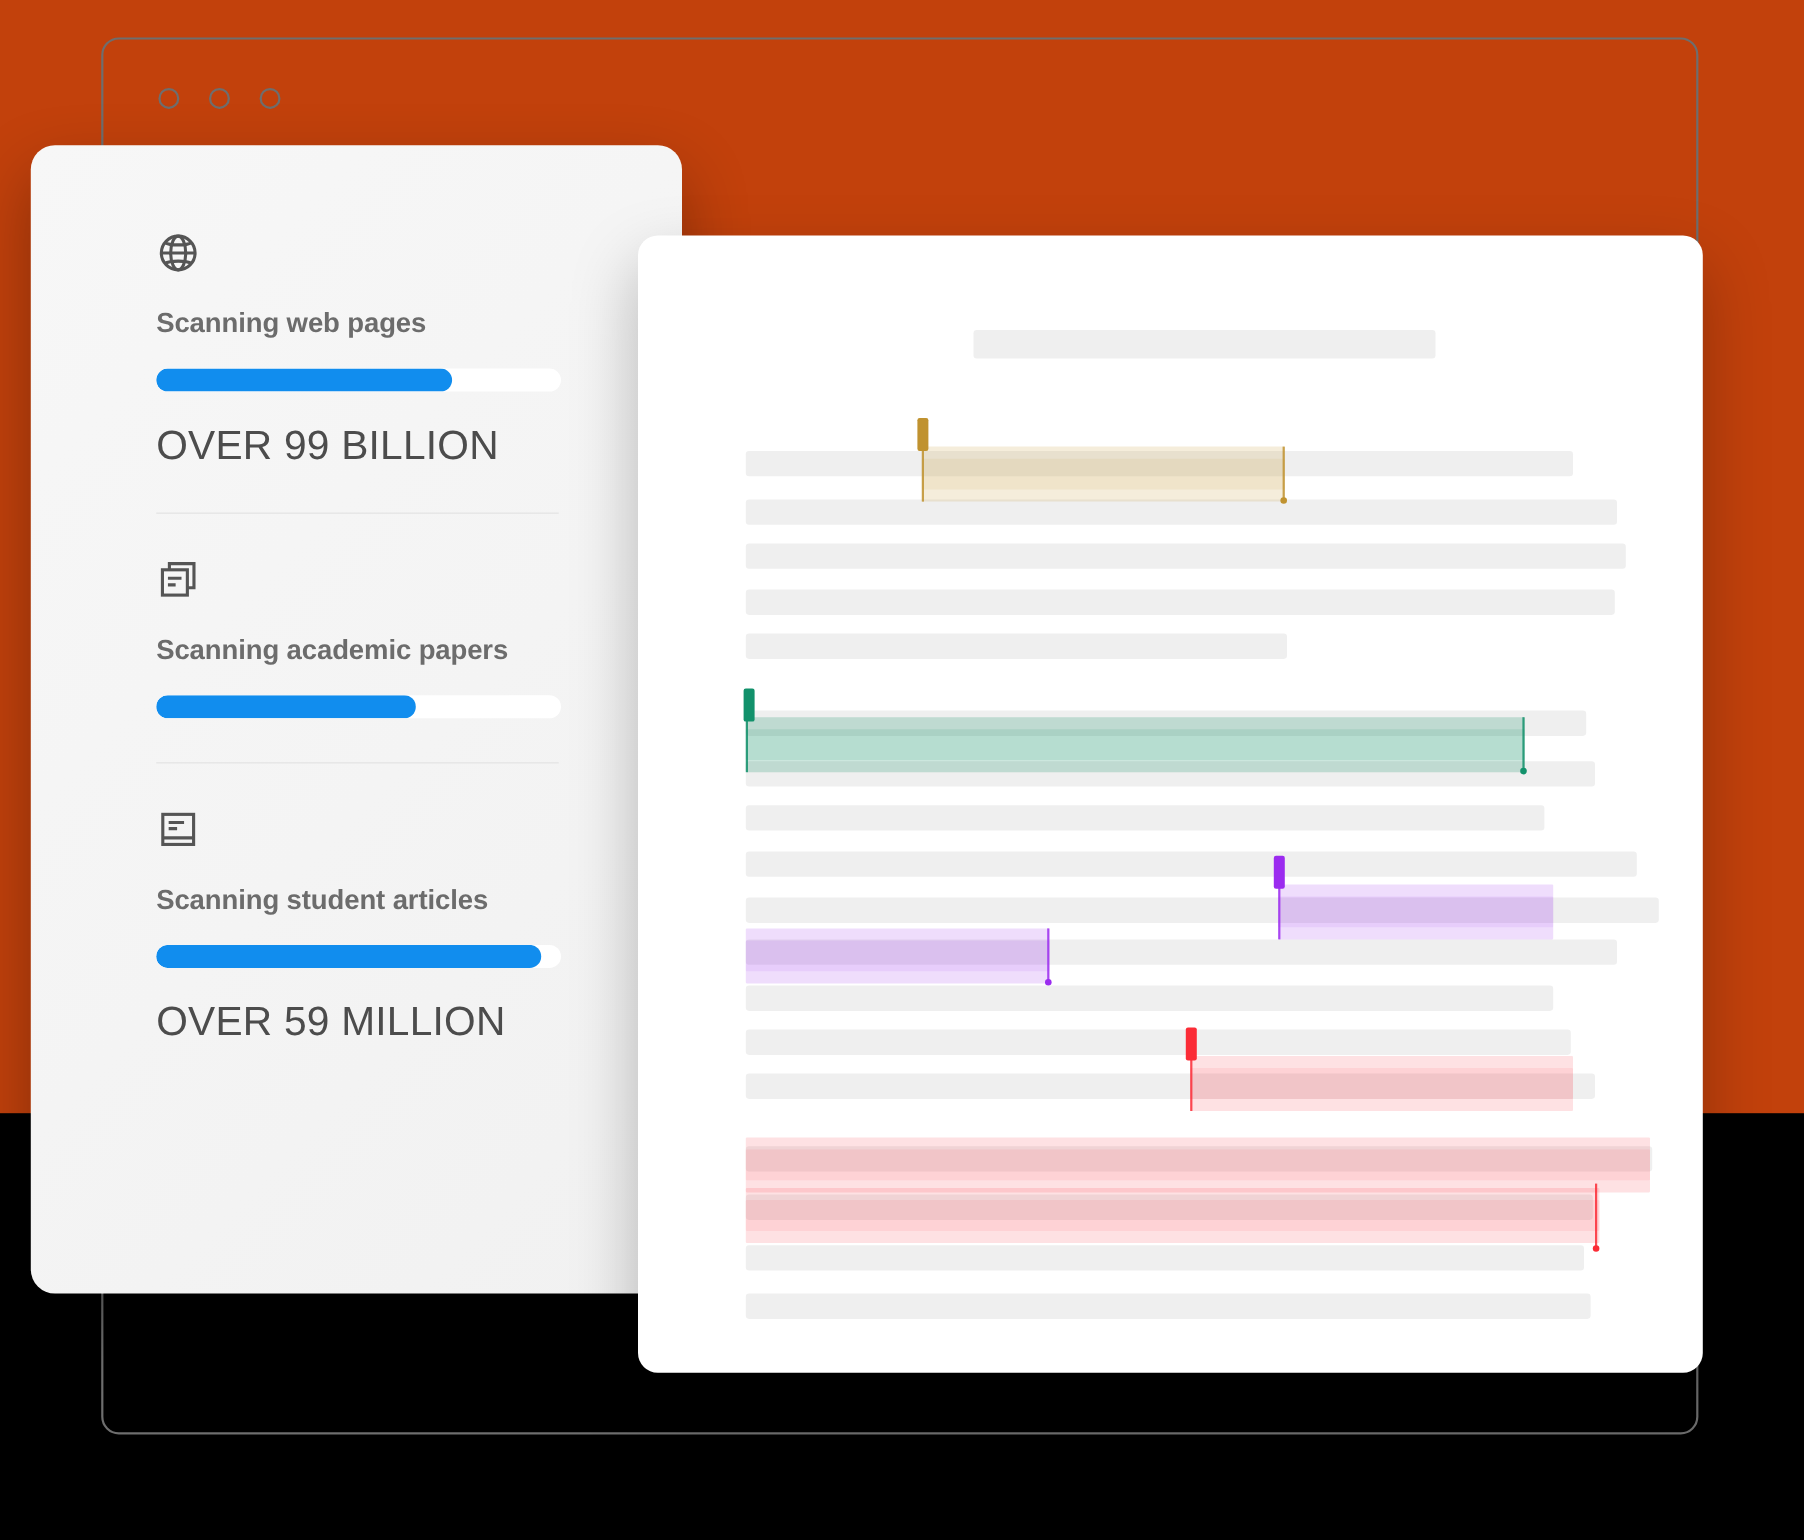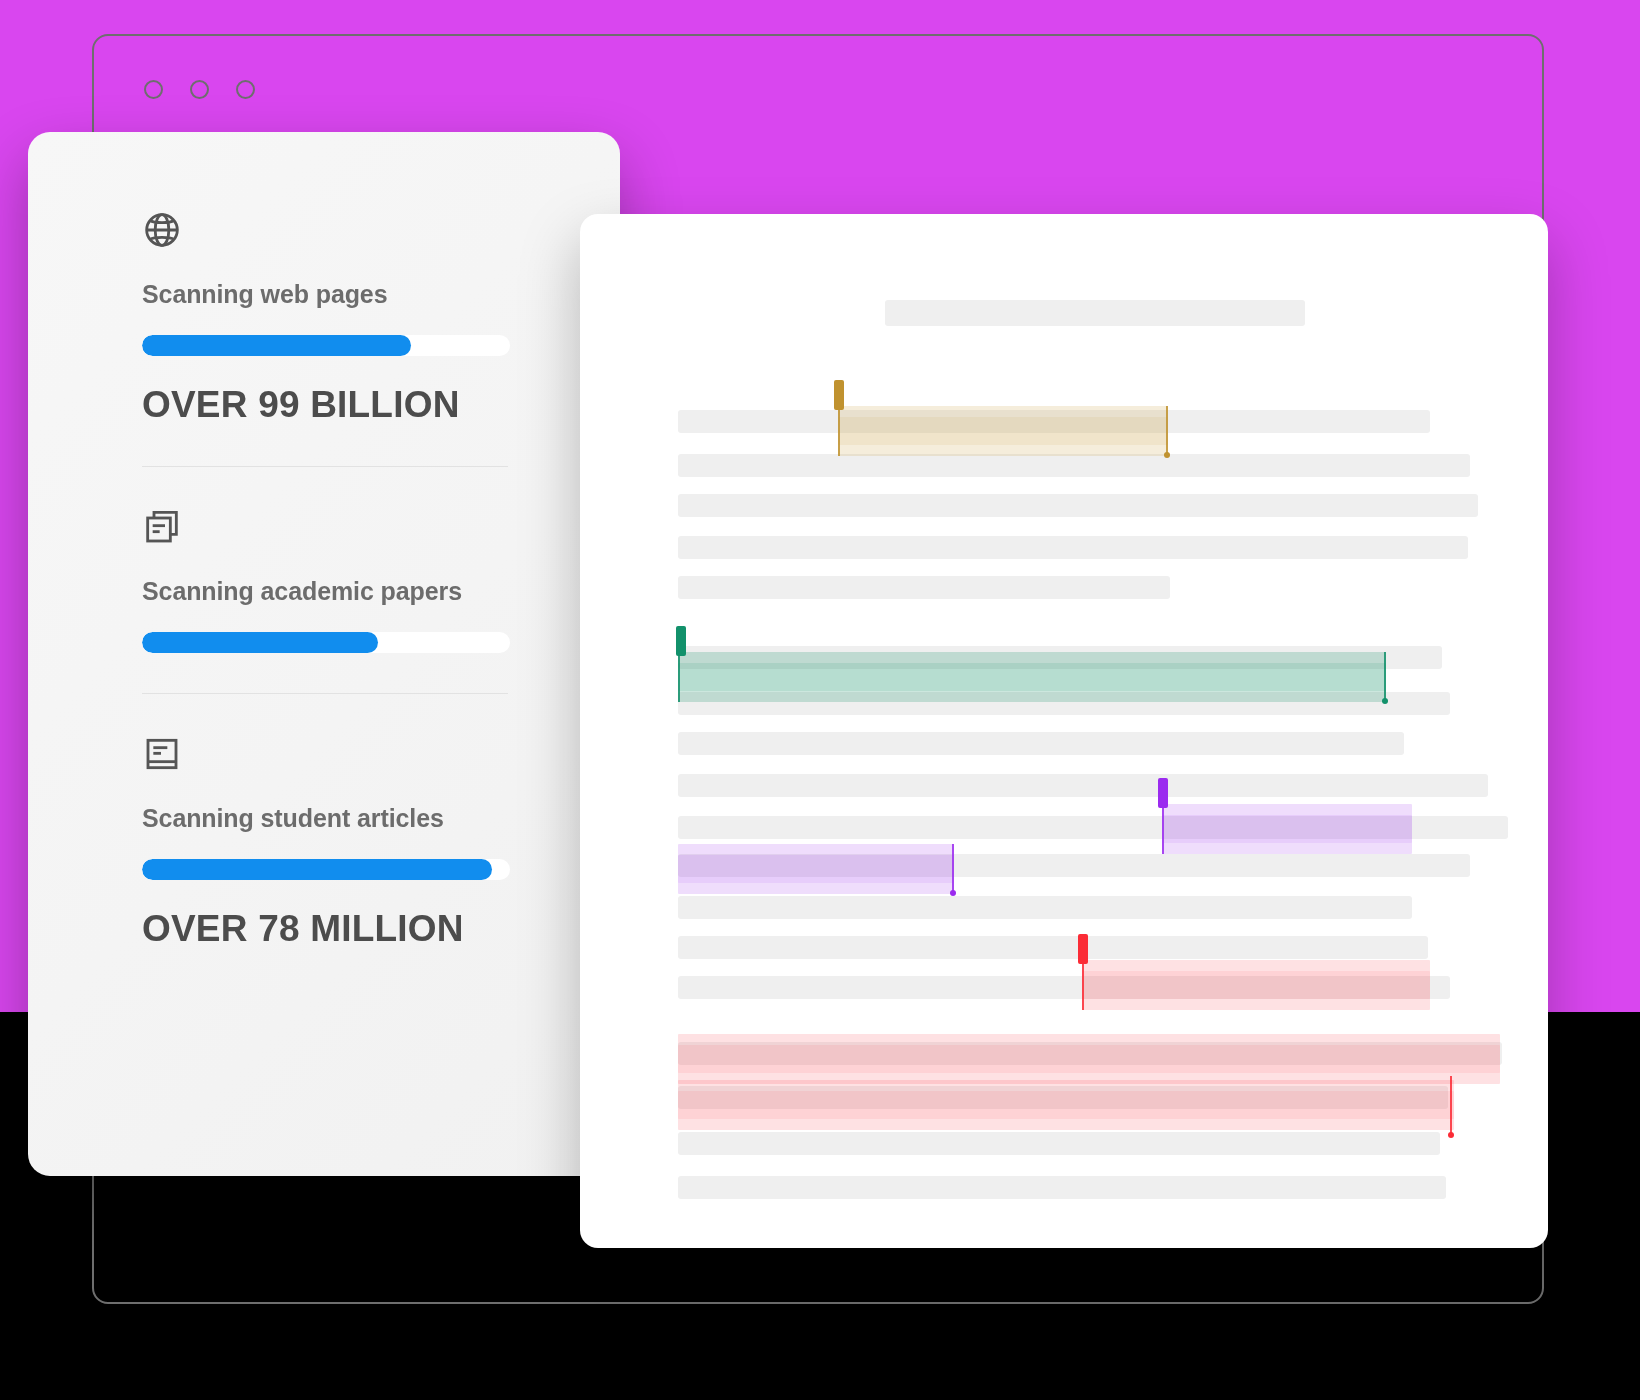--- a/index.html
+++ b/index.html
@@ -9,21 +9,21 @@
     height: 1400px;
     background: #000000;
     font-family: "Liberation Sans", sans-serif;
     overflow: hidden;
   }
 
   #stage {
     position: relative;
     width: 1640px;
     height: 1012px;
-    background: #d946ef;
+    background: #c2410c;
   }
 
   
   .window-frame {
     position: absolute;
     left: 92px;
     top: 34px;
     width: 1452px;
     height: 1270px;
     border: 2px solid #6e6e6e;
@@ -92,21 +92,21 @@
   }
   .progress-fill {
     height: 100%;
     background: #118dee;
     border-radius: 11px;
   }
 
   .stat-value {
     margin-top: 28px;
     font-size: 37px;
-    font-weight: 700;
+    font-weight: 400;
     color: #4c4c4c;
     letter-spacing: 0.2px;
     white-space: nowrap;
   }
 
   .stat-divider {
     height: 1px;
     background: #e2e2e2;
     margin: 40px 112px 40px 114px;
   }
@@ -213,21 +213,21 @@
           <rect x="3.6" y="3.8" width="16.8" height="16.4"></rect>
           <line x1="3.6" y1="16.6" x2="20.4" y2="16.6"></line>
           <line x1="6.8" y1="8.2" x2="15.2" y2="8.2"></line>
           <line x1="6.8" y1="11.6" x2="11.4" y2="11.6"></line>
         </svg>
       </span>
       <div class="stat-label">Scanning student articles</div>
       <div class="progress-track">
         <div class="progress-fill" style="width: 95%;"></div>
       </div>
-      <div class="stat-value">OVER 78 MILLION</div>
+      <div class="stat-value">OVER 59 MILLION</div>
     </div>
 
   </div>
 
   <div class="doc-panel">
     <div class="doc-inner" id="doc-inner">
         <div class="doc-line" style="left: 305px; top: 86px; width: 420px; height: 26px; background: rgb(239, 239, 239);"></div>
         <div class="doc-line" style="left: 98px; top: 196px; width: 752px; background: rgb(239, 239, 239);"></div>
         <div class="doc-line" style="left: 98px; top: 240px; width: 792px; background: rgb(239, 239, 239);"></div>
         <div class="doc-line" style="left: 98px; top: 280px; width: 800px; background: rgb(239, 239, 239);"></div>

